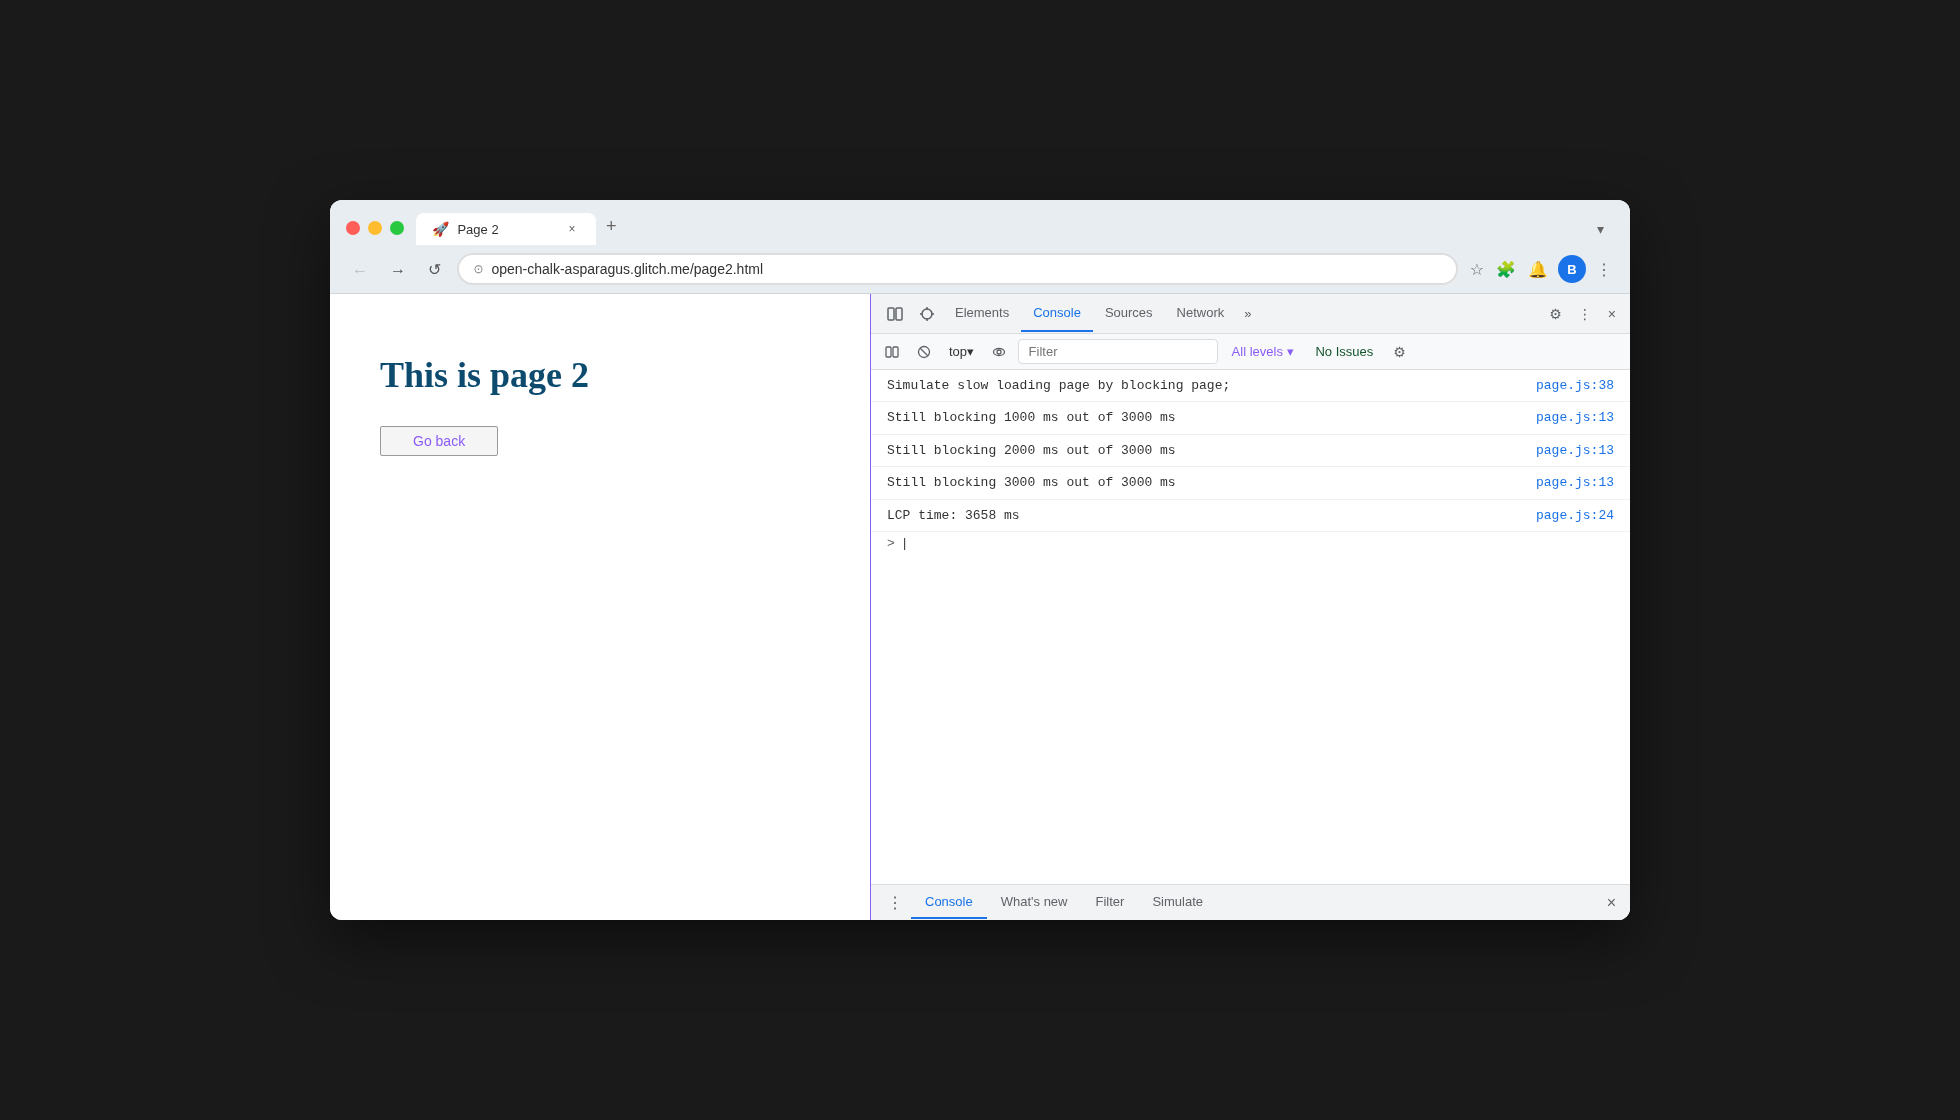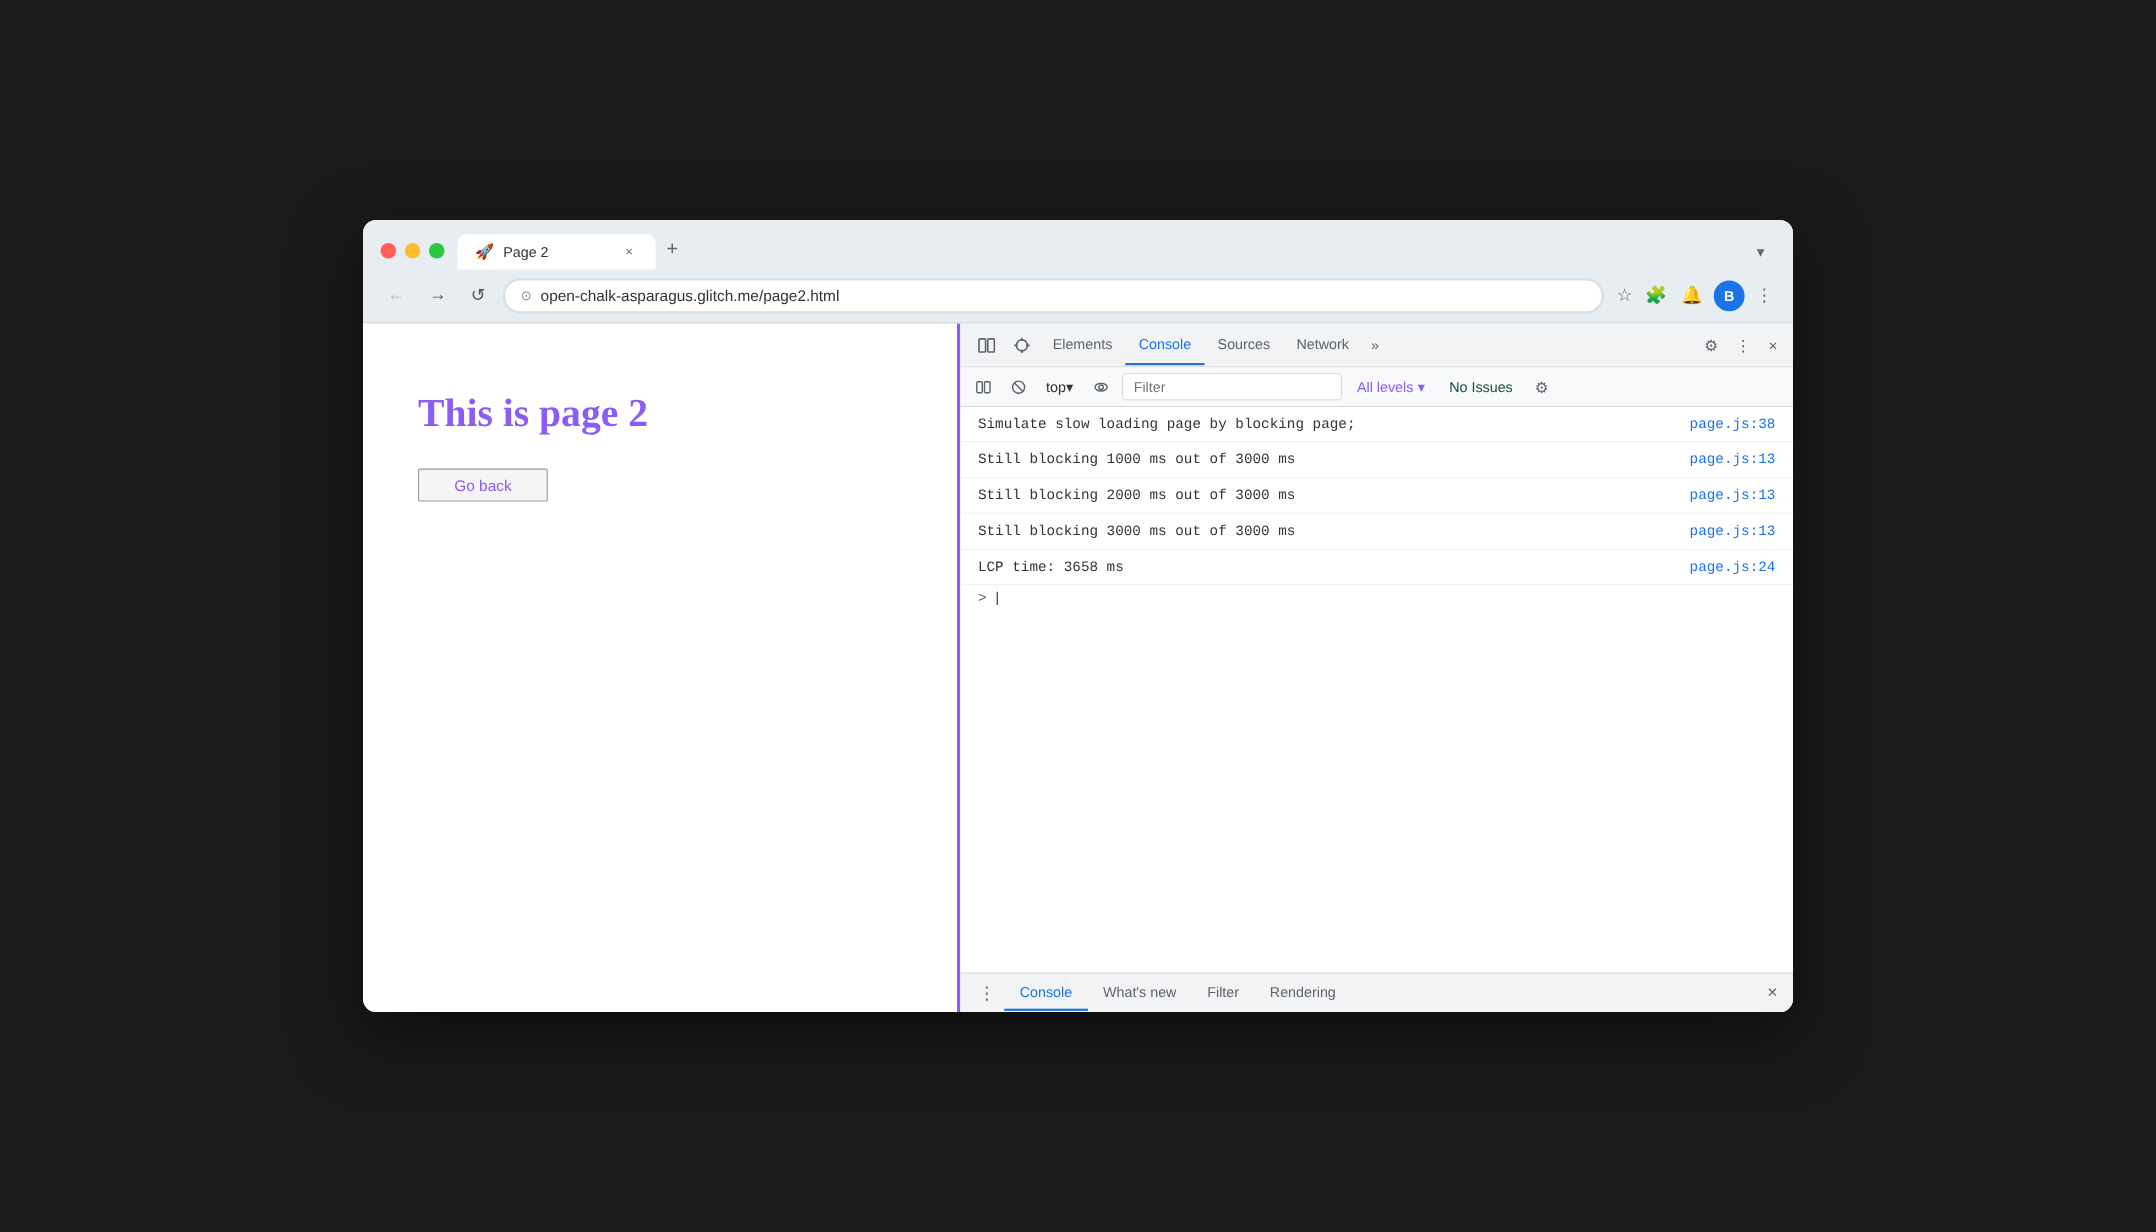--- a/index.html
+++ b/index.html
@@ -201,21 +201,21 @@
     .page-content {
       flex: 1;
       background: white;
       padding: 60px 50px;
       overflow: auto;
     }
 
     .page-h1 {
       font-size: 36px;
       font-weight: 900;
-      color: #8b5cf6;
+      color: #0c4a6e;
       font-family: Georgia, serif;
       margin-bottom: 30px;
     }
 
     .page-p {
       font-size: 16px;
       color: #333;
       font-family: Georgia, serif;
       margin-bottom: 30px;
       line-height: 1.6;
@@ -228,21 +228,21 @@
       font-size: 14px;
       cursor: pointer;
       border-radius: 2px;
       color: #8b5cf6;
     }
 
     
     .devtools-panel {
       width: 760px;
       background: #f8f9fa;
-      border-left: 3px solid #8b5cf6;
+      border-left: 1px solid #8b5cf6;
       display: flex;
       flex-direction: column;
     }
 
     
     .devtools-tabs {
       background: #f1f3f4;
       padding: 0 8px;
       display: flex;
       align-items: center;
@@ -609,19 +609,19 @@
             <span class="console-prompt">&gt;</span>
             <span class="console-cursor">|</span>
           </div>
         </div>
 
       <div class="devtools-bottom-tabs">
         <button class="bt-more-btn">⋮</button>
         <button class="bottom-tab active">Console</button>
         <button class="bottom-tab">What's new</button>
         <button class="bottom-tab">Filter</button>
-        <button class="bottom-tab">Rendering</button>
+        <button class="bottom-tab">Simulate</button>
         <button class="bt-close-btn">×</button>
       </div>
 
     </div>
   </div>
 </div>
 
 </body></html>

